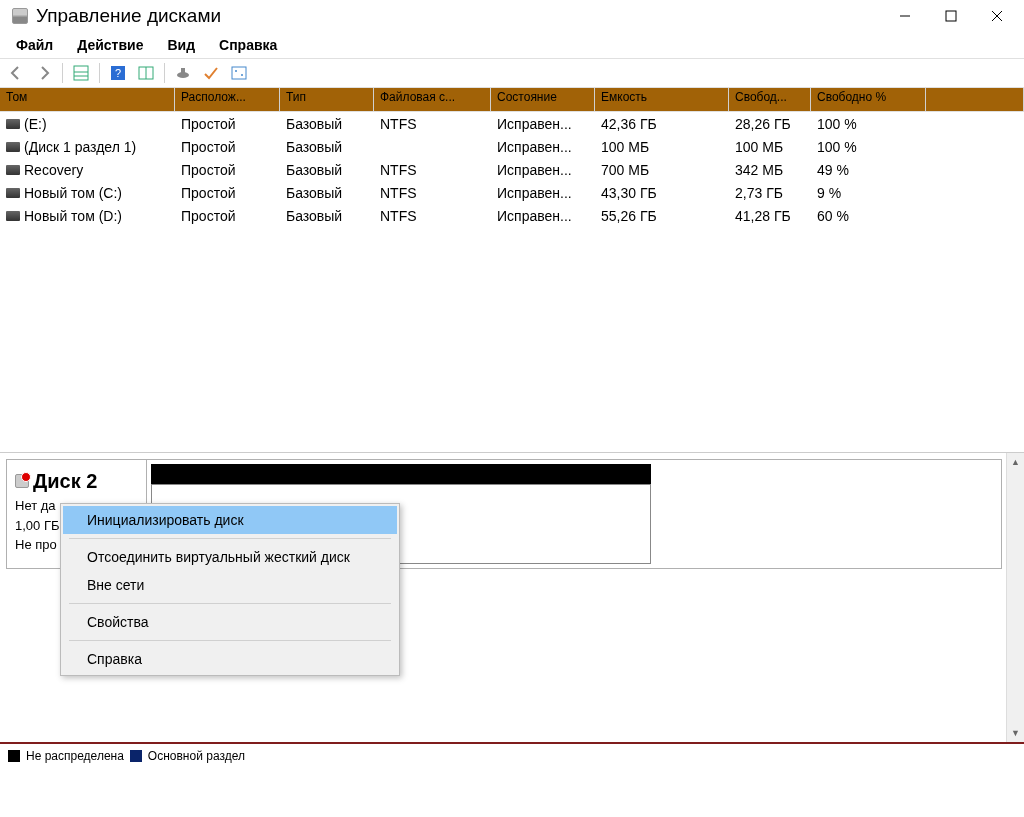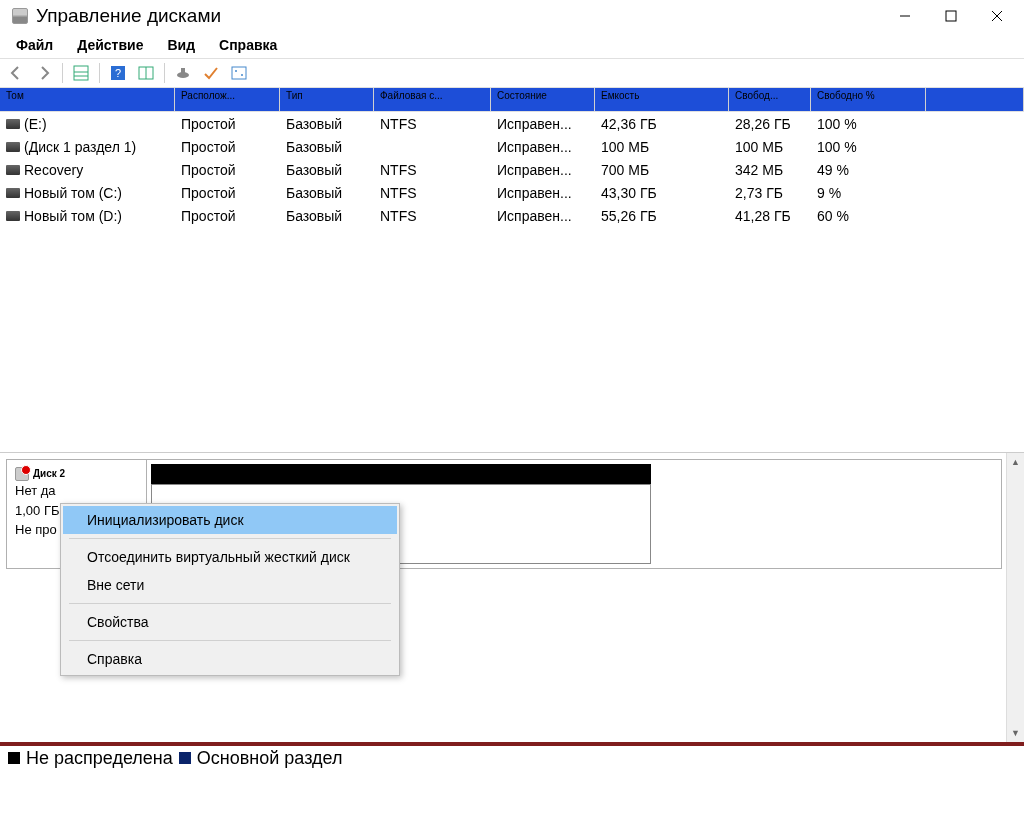--- a/index.html
+++ b/index.html
@@ -17,21 +17,21 @@
 .menubar { height: 26px; display: flex; align-items: center; padding: 0 4px; font-size: 14px; }
 .menubar .menu-item { padding: 2px 12px; font-weight: bold; }
 
 
 .toolbar { height: 30px; display: flex; align-items: center; padding: 0 4px; gap: 4px; border-top: 1px solid #e0e0e0; border-bottom: 1px solid #e0e0e0; }
 .toolbar .tb-btn { width: 24px; height: 24px; display: flex; align-items: center; justify-content: center; }
 .toolbar .sep { width: 1px; height: 20px; background: #d0d0d0; margin: 0 2px; }
 .tb-btn svg { width: 18px; height: 18px; }
 
 
-.vol-header { display: flex; height: 24px; border-bottom: 1px solid #e0e0e0; background: #1d4ed8; font-size: 10px; }
+.vol-header { display: flex; height: 24px; border-bottom: 1px solid #e0e0e0; background: #a16207; font-size: 12px; }
 .vol-header .col { border-right: 1px solid #d0d0d0; padding: 2px 6px; overflow: hidden; white-space: nowrap; text-overflow: ellipsis; }
 .col-vol { width: 175px; }
 .col-layout { width: 105px; }
 .col-type { width: 94px; }
 .col-fs { width: 117px; }
 .col-status { width: 104px; }
 .col-cap { width: 134px; }
 .col-free { width: 82px; }
 .col-freep { width: 115px; }
 .col-last { flex: 1; }
@@ -40,34 +40,34 @@
 .vol-list { height: 340px; overflow: hidden; }
 .vol-row { display: flex; height: 23px; align-items: center; }
 .vol-row .cell { padding: 0 6px; overflow: hidden; white-space: nowrap; text-overflow: ellipsis; font-size: 14px; }
 .vol-icon { width: 14px; height: 10px; background: linear-gradient(#666, #333); border-radius: 1px; display: inline-block; margin-right: 4px; vertical-align: middle; }
 .cell.col-vol { display: flex; align-items: center; }
 
 
 .bottom-pane { border-top: 1px solid #ccc; position: relative; }
 .disk-row { display: flex; margin: 6px; border: 1px solid #b0b0b0; }
 .disk-info { width: 140px; padding: 6px 8px; border-right: 1px solid #b0b0b0; font-size: 13px; line-height: 1.5; }
-.disk-info .disk-name { font-weight: bold; font-size: 10px; display: flex; align-items: center; gap: 4px; }
+.disk-info .disk-name { font-weight: bold; font-size: 20px; display: flex; align-items: center; gap: 4px; }
 .disk-info .disk-name .disk-icon { width: 14px; height: 14px; background: #ccc; border: 1px solid #999; border-radius: 2px; position: relative; }
 .disk-info .disk-name .disk-icon::after { content: ""; position: absolute; top: -3px; right: -3px; width: 8px; height: 8px; border-radius: 50%; background: #d00; border: 1px solid #fff; }
 .disk-graphic { flex: 1; padding: 4px; }
 .disk-bar-header { background: #000; height: 20px; max-width: 500px; }
 .disk-bar-body { border: 1px solid #888; height: 80px; max-width: 500px; background: #fff; }
 
 
 .scroll-stub { position: absolute; right: 0; top: 0; bottom: 0; width: 18px; background: #f0f0f0; border-left: 1px solid #ddd; display: flex; flex-direction: column; }
 .scroll-stub .arrow { height: 18px; display: flex; align-items: center; justify-content: center; font-size: 9px; color: #666; }
 .scroll-stub .track { flex: 1; }
 
 
-.legend { border-top: 4px solid #7f1d1d; padding: 12px 8px; display: flex; align-items: center; gap: 6px; font-size: 18px; height: 26px; }
+.legend { border-top: 2px solid #7f1d1d; padding: 12px 8px; display: flex; align-items: center; gap: 6px; font-size: 12px; height: 26px; }
 .legend .swatch { width: 12px; height: 12px; display: inline-block; }
 .sw-black { background: #000; }
 .sw-blue { background: #0a246a; }
 
 
 .context-menu { position: absolute; background: #f0f0f0; border: 1px solid #bbb; box-shadow: 2px 2px 6px rgba(0,0,0,.25); padding: 2px; font-size: 14px; }
 .context-menu .cm-item { padding: 6px 24px; white-space: nowrap; }
 .context-menu .cm-item.selected { background: #90c8f6; }
 .context-menu .cm-sep { height: 1px; background: #d0d0d0; margin: 4px 6px; }
 </style>

